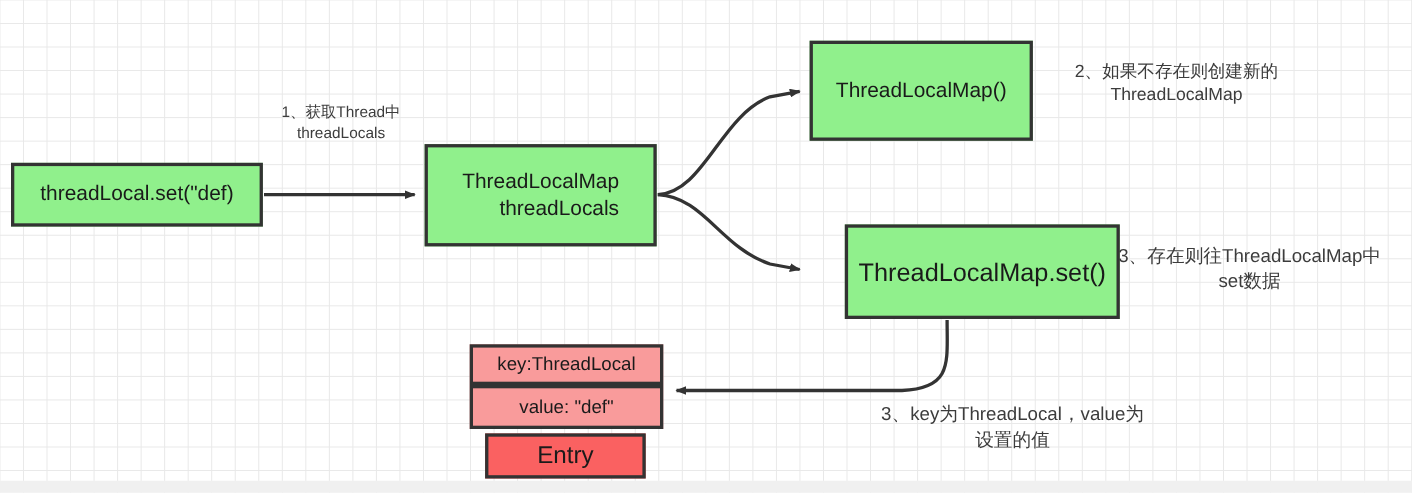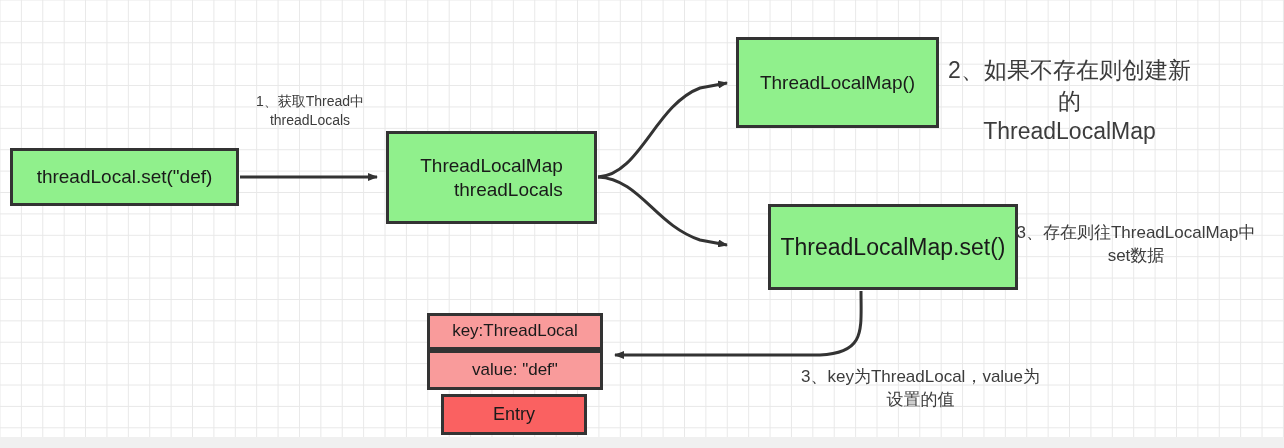--- a/index.html
+++ b/index.html
@@ -70,25 +70,25 @@
     white-space: pre-line;
   }
 
   
   #node-threadlocal-set { left: 10px;  top: 148px; width: 229px; height: 58px; font-size: 19px; }
   #node-threadlocals    { left: 386px; top: 131px; width: 211px; height: 93px; font-size: 19px; }
   #node-threadlocalmap  { left: 736px; top: 37px;  width: 203px; height: 91px; font-size: 19px; }
   #node-tlm-set         { left: 736px; top: 204px; width: 250px; height: 86px; font-size: 23px; margin-left: 32px; }
   #node-entry-key       { left: 427px; top: 313px; width: 176px; height: 37px; font-size: 17px; }
   #node-entry-value     { left: 427px; top: 350px; width: 176px; height: 40px; font-size: 17px; }
-  #node-entry-name      { left: 441px; top: 394px; width: 146px; height: 41px; font-size: 18px; }
+  #node-entry-name      { left: 441px; top: 394px; width: 146px; height: 41px; font-size: 22px; }
 
   
   #label-step-1 { left: 215px; top: 92px;  width: 190px; font-size: 14px; }
-  #label-step-2 { left: 947px; top: 55px;  width: 245px; font-size: 23px; }
+  #label-step-2 { left: 947px; top: 55px;  width: 245px; font-size: 16px; }
   #label-step-3 { left: 991px; top: 222px; width: 290px; font-size: 17px; }
   #label-step-4 { left: 768px; top: 366px; width: 305px; font-size: 17px; }
 </style>
 </head>
 <body>
 
 <div id="canvas">
 
   <svg class="edges" viewBox="0 0 1284 448">
     <defs>

